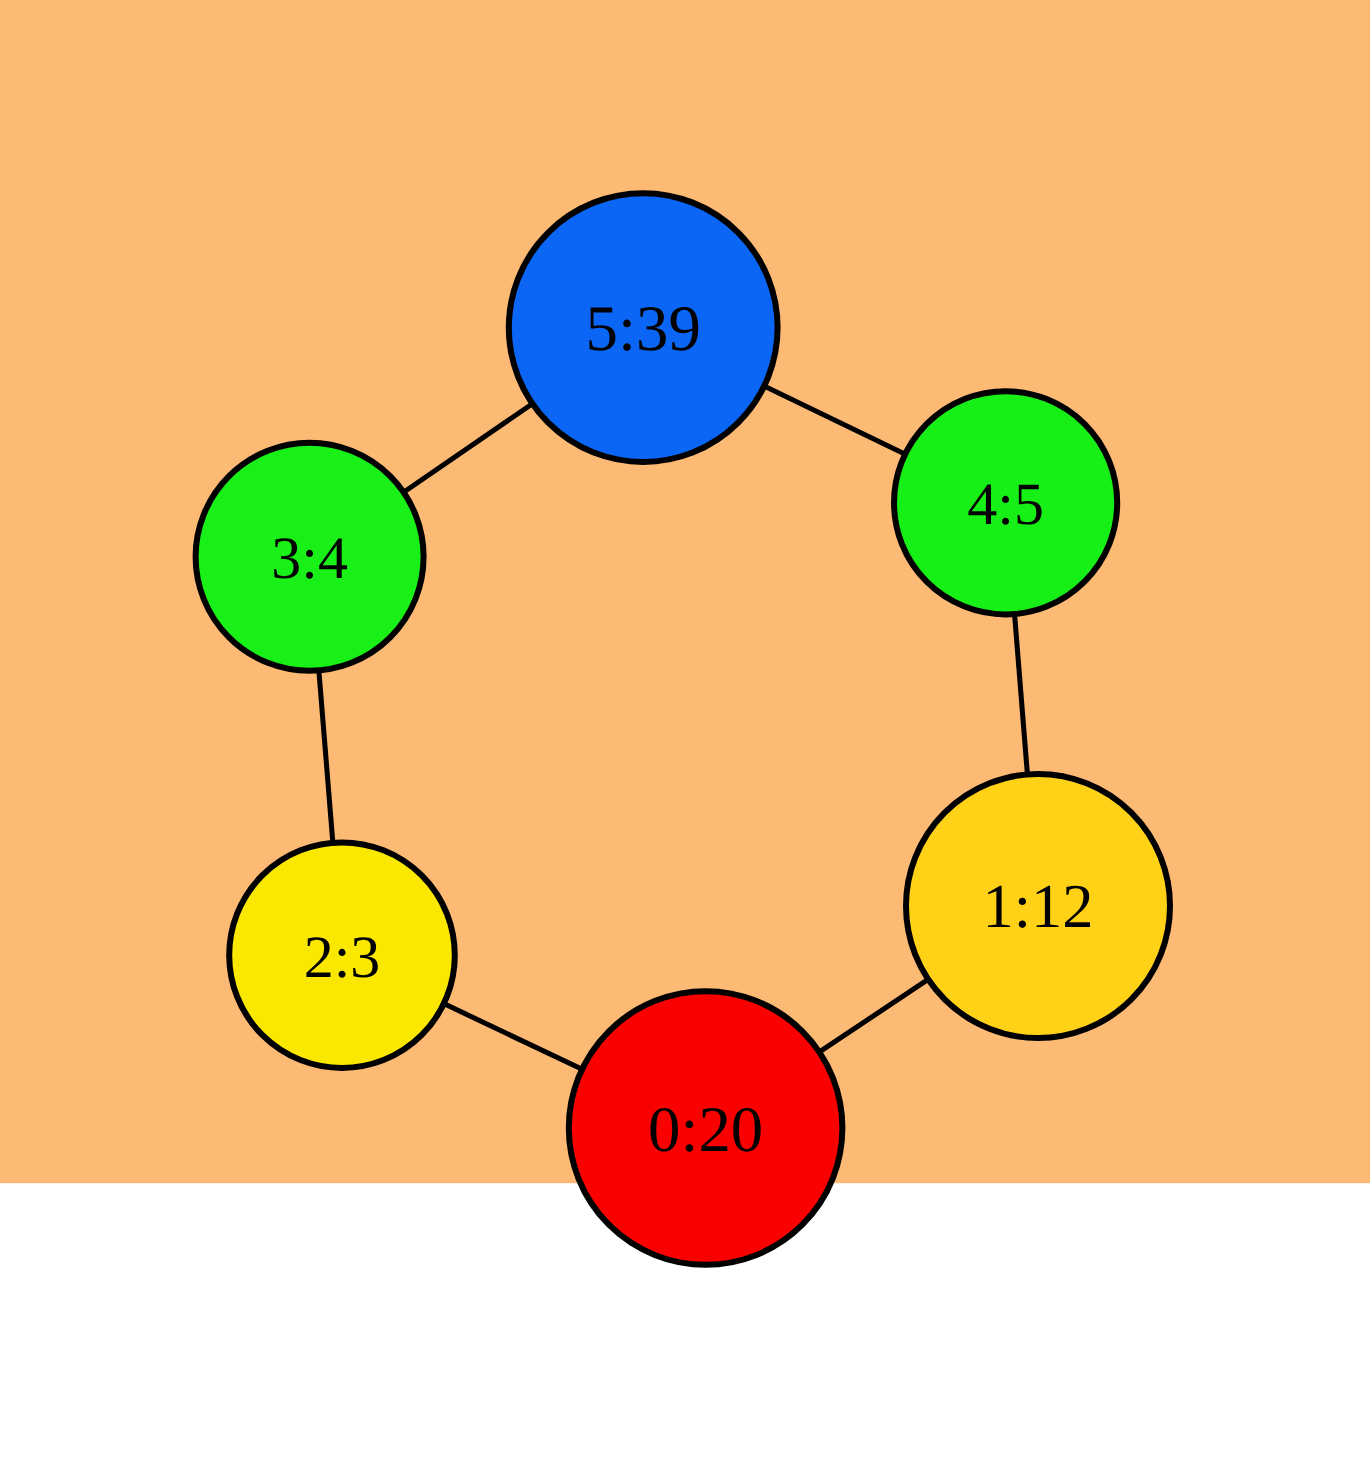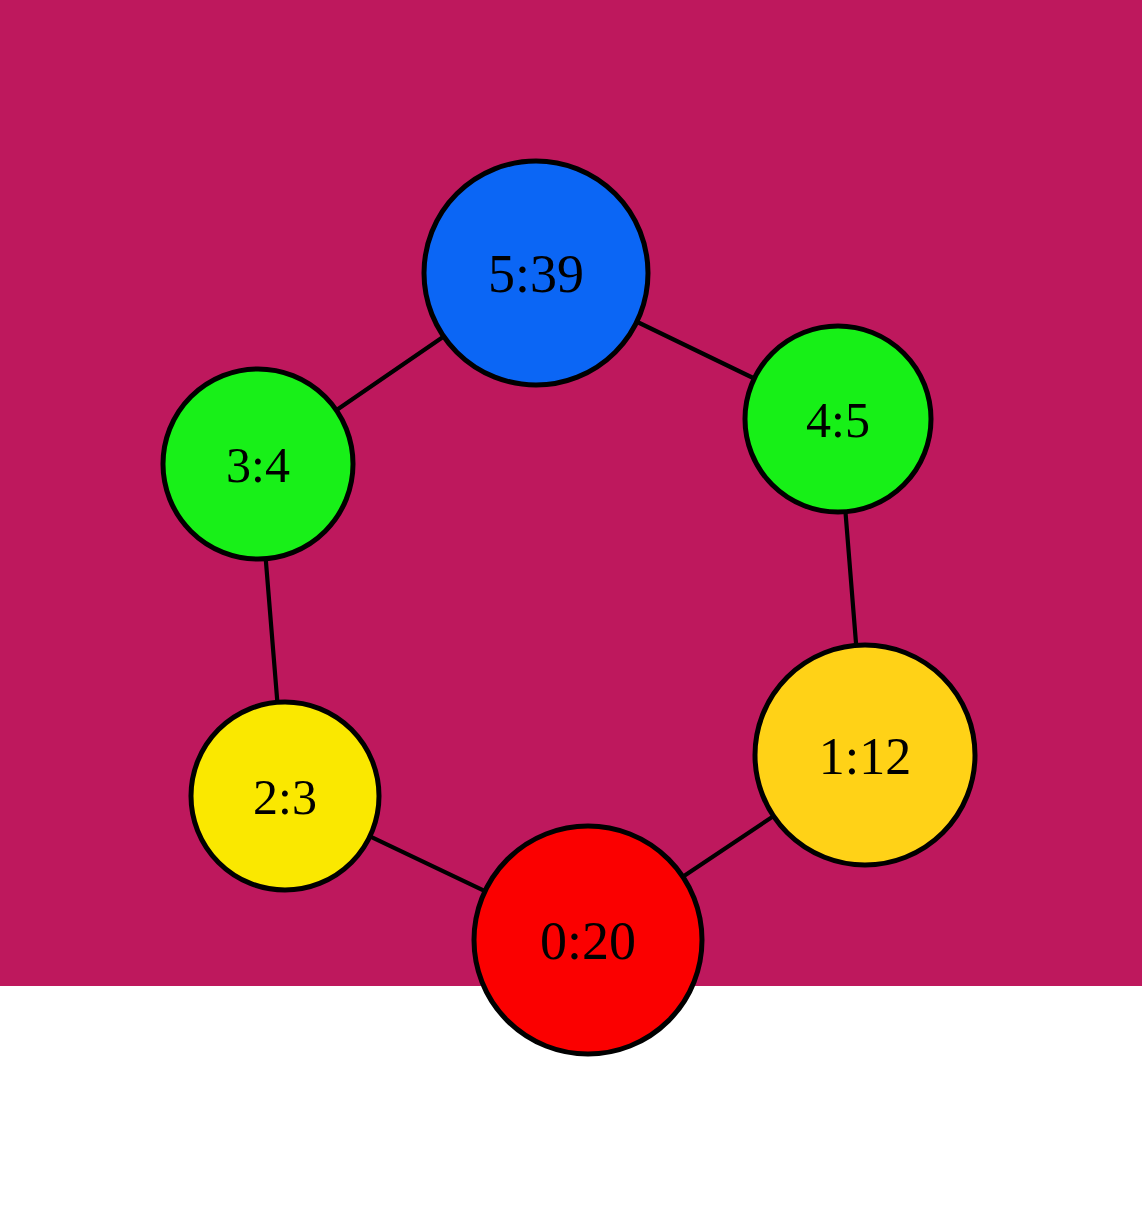--- a/index.html
+++ b/index.html
@@ -11,21 +11,21 @@
   body {
     width: 1142px;
     height: 1221px;
     font-family: "Liberation Serif", "DejaVu Serif", serif;
     overflow: hidden;
   }
   #canvas-wrap {
     position: relative;
     width: 1142px;
     height: 986px;
-    background: #be185d;
+    background: #fdba74;
     text-align: center;
   }
   svg#graph {
     display: block;
     width: 1142px;
     height: 1221px;
   }
   .edge-line {
     stroke: #000000;
     stroke-width: 4.2;

